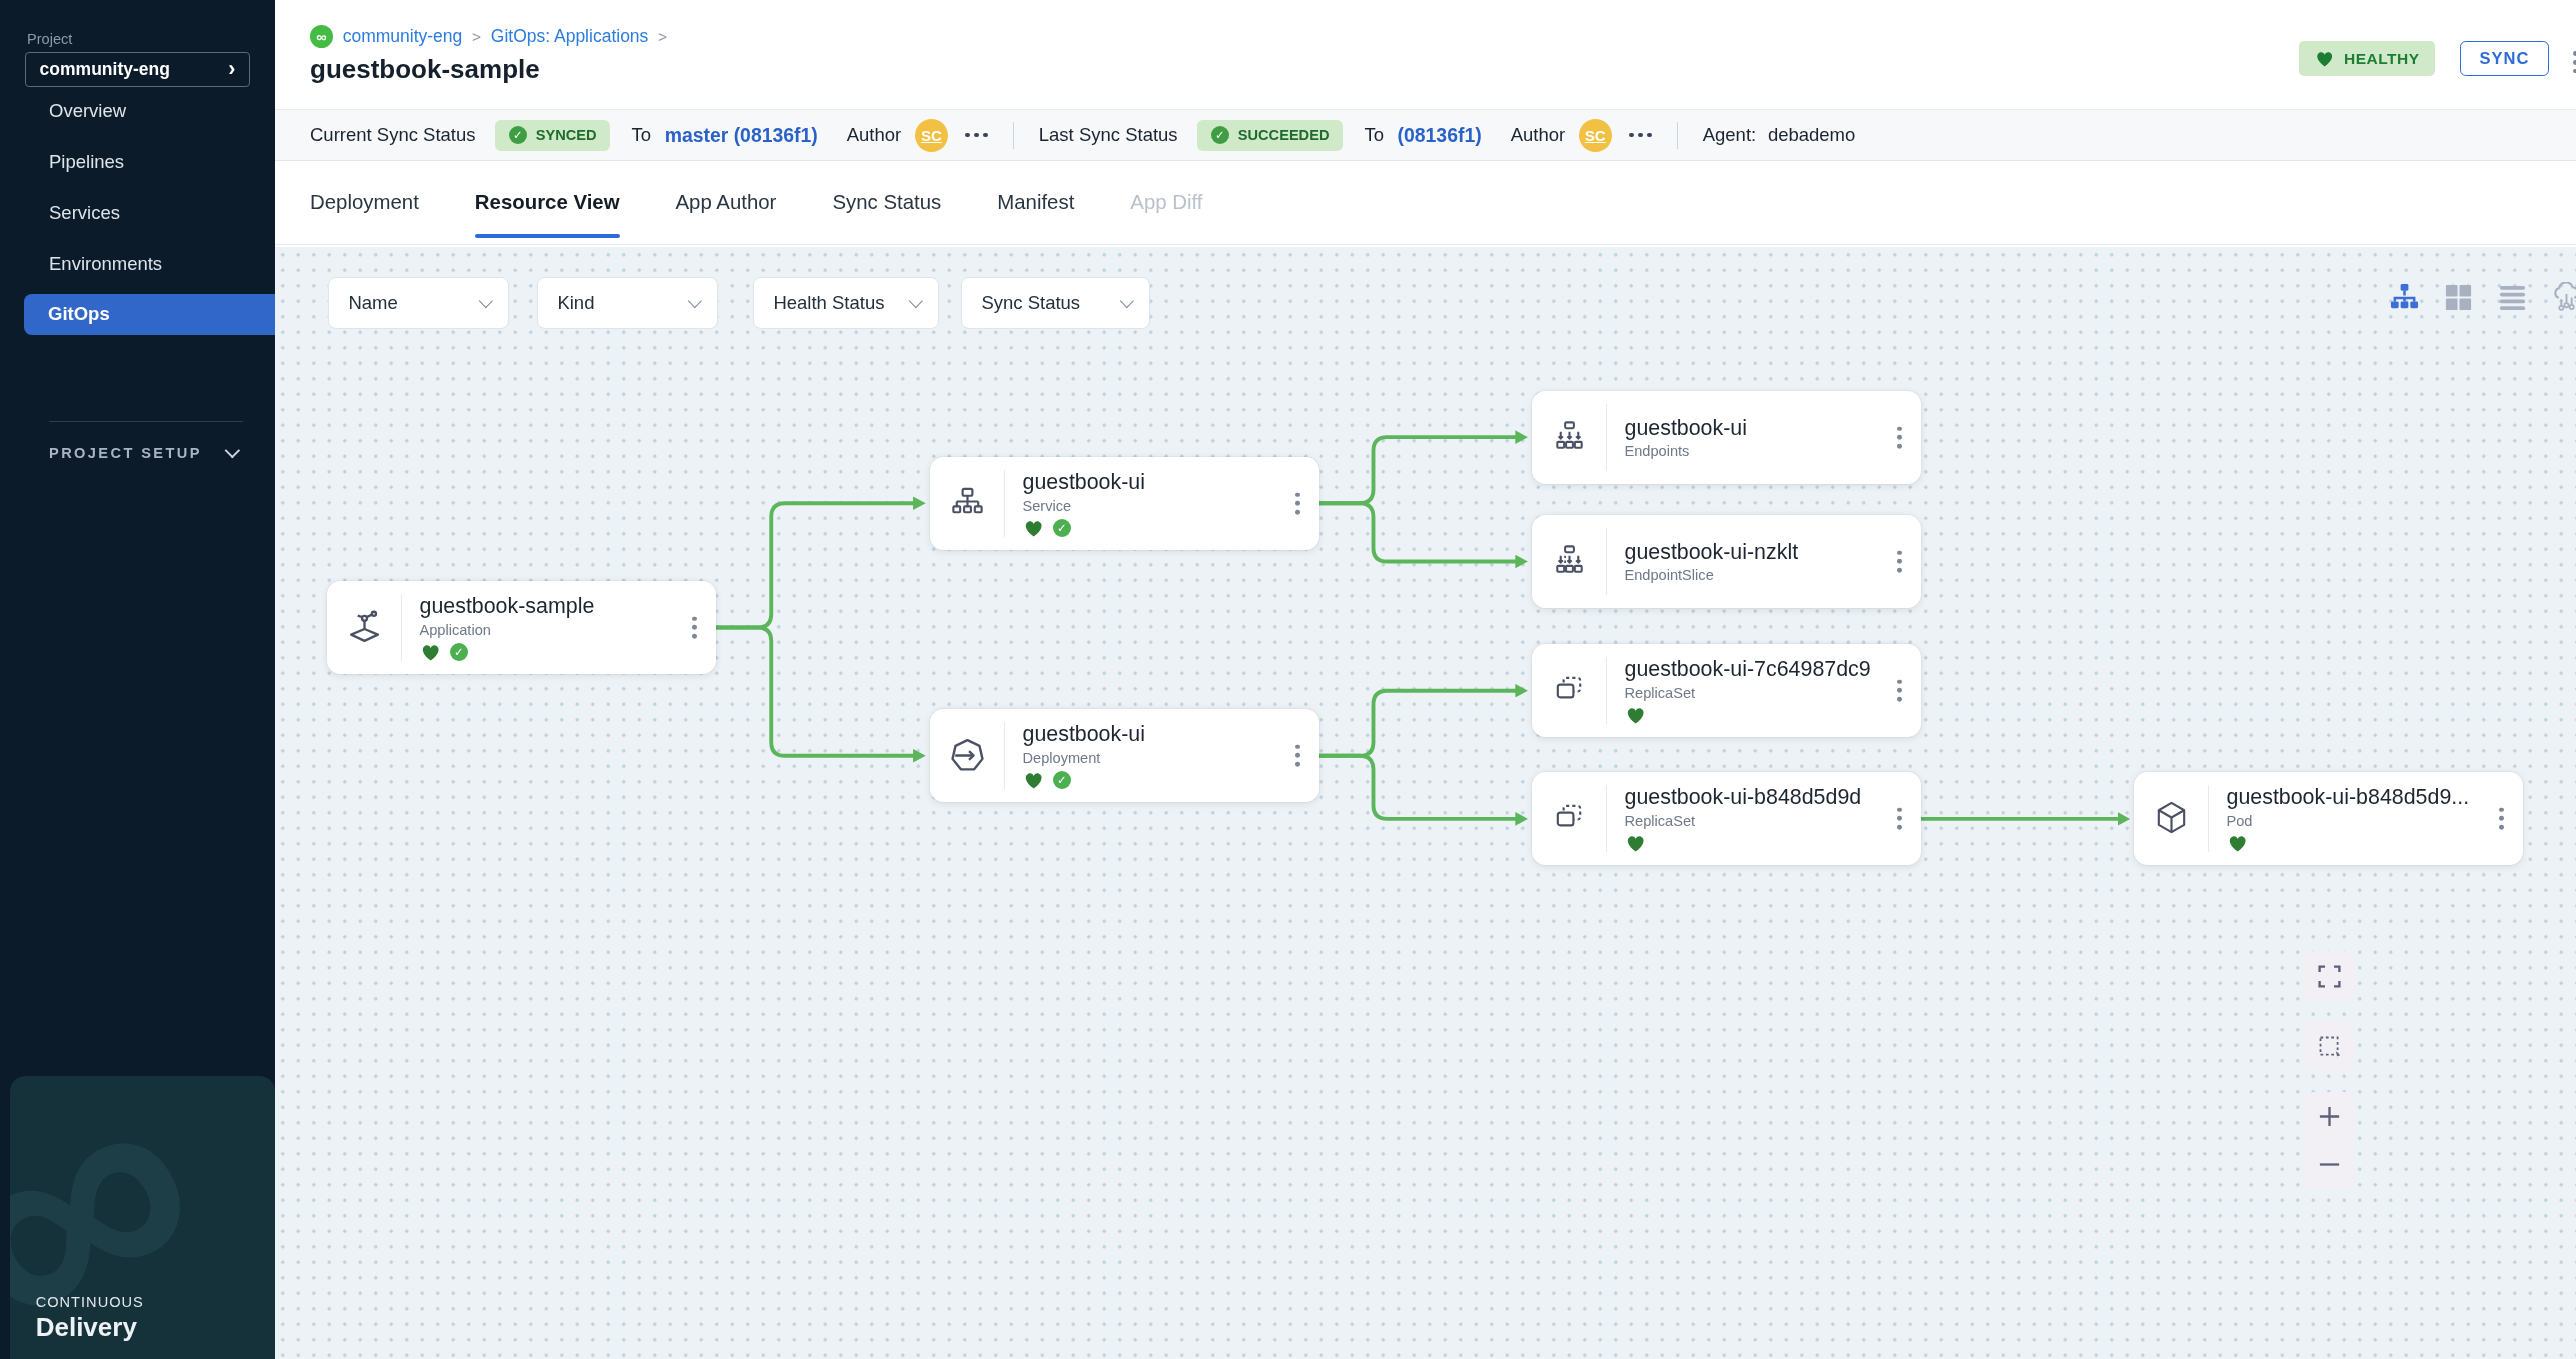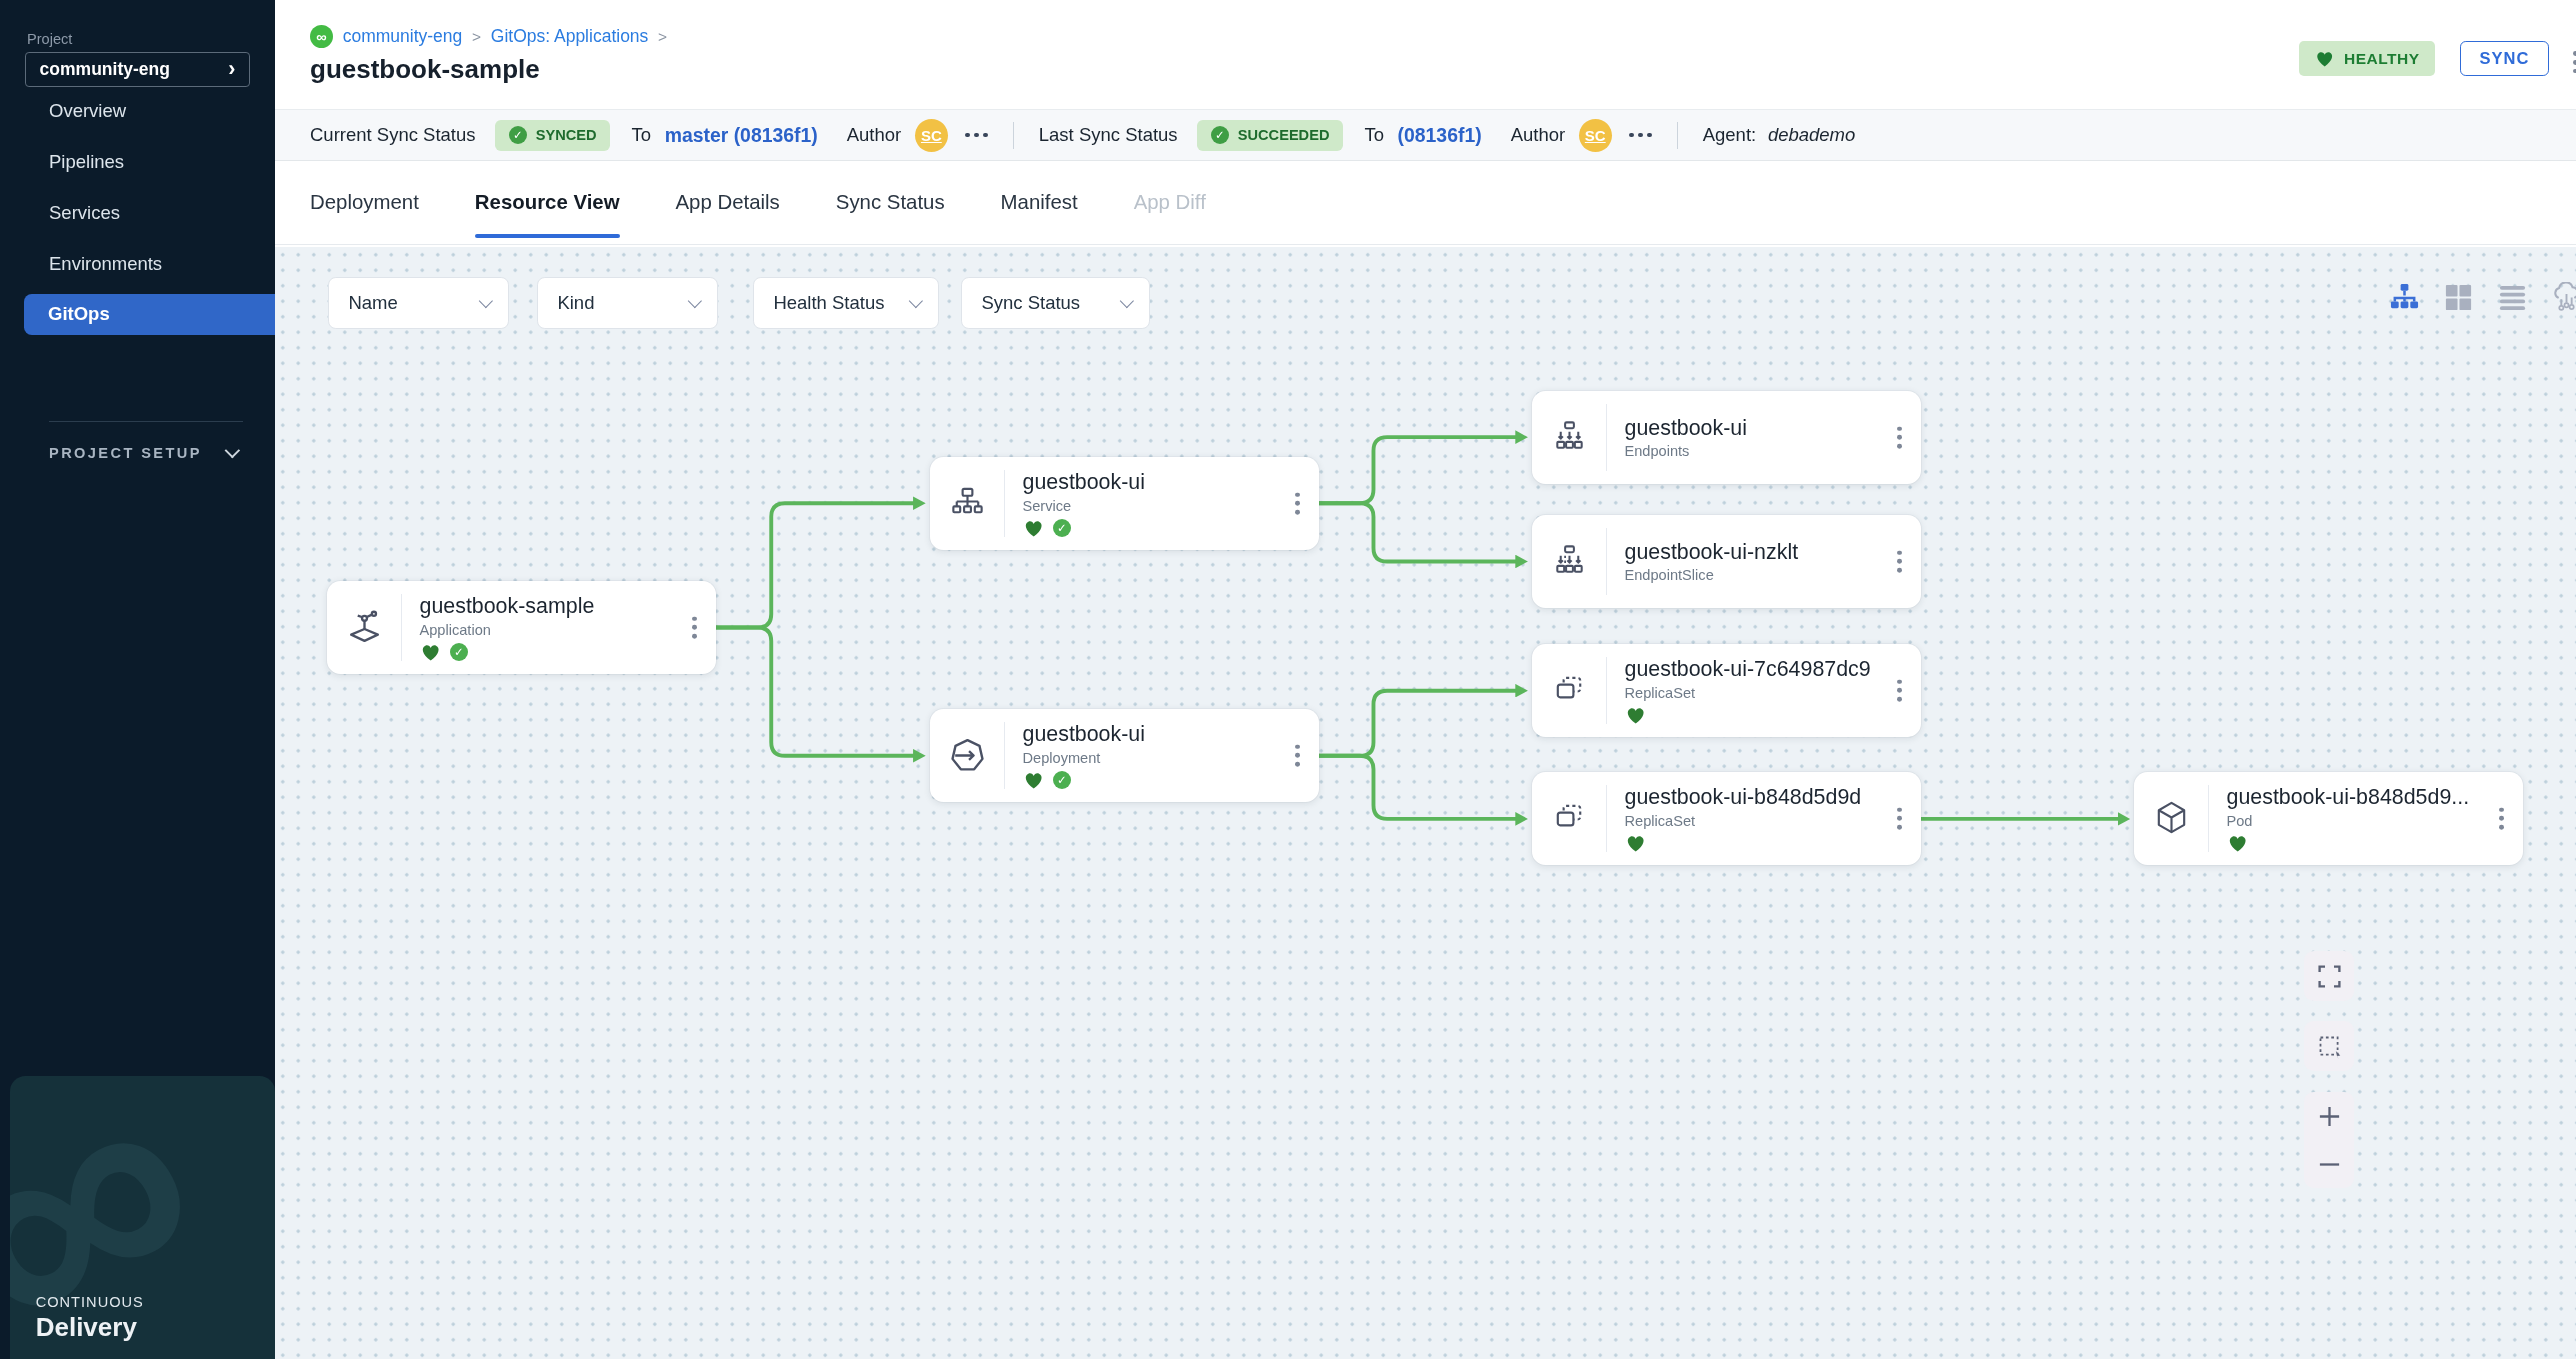--- a/index.html
+++ b/index.html
@@ -66,21 +66,21 @@
     display:flex; align-items:center; justify-content:center; font-size:11.7px; font-weight:700; }
   .sb-to { margin-left:21.4px; }
   .sb-target { margin-left:13.6px; color:#2b62c9; font-weight:700; font-size:19.4px; cursor:pointer; }
   .sb-author { margin-left:29px; }
   .avatar { margin-left:13.6px; width:33px; height:33px; border-radius:50%; background:#f2c144;
     color:#fff; font-size:15px; font-weight:700; display:flex; align-items:center; justify-content:center;text-decoration:underline; }
   .kebab-h { margin-left:17.5px; display:flex; gap:3.9px; cursor:pointer; }
   .kebab-h i { width:4.9px; height:4.9px; border-radius:50%; background:#39465a; }
   .sb-divider { margin-left:25px; width:1px; height:27px; background:#ccd4dc; }
   .sb-divider + .sb-label { margin-left:25px; }
-  .agent-value { margin-left:11.7px; font-weight:400;font-style:italic; }
+  .agent-value { margin-left:11.7px; font-weight:400; }
 
   
   .tabs { position:relative; width:100%; height:84px; background:#fff; border-bottom:1px solid #e6eaee;
     display:flex; align-items:center; padding-left:35px; gap:56px; }
   .tab { position:relative; font-size:20.4px; color:#2a3542; font-weight:500; cursor:pointer;
     height:100%; display:flex; align-items:center; }
   .tab.active { font-weight:700; color:#141c26; }
   .tab.active::after { content:""; position:absolute; left:0; right:0; bottom:5.8px; height:3.9px;
     background:#2f6bd8; border-radius:2.9px; }
   .tab.disabled { color:#b9c1ca; cursor:default; }
@@ -234,21 +234,21 @@
           <i></i>
         </span>
       <span class="sb-divider"></span>
       <span class="sb-label">Agent:</span>
       <span class="agent-value">debademo</span>
     </div>
 
     <div class="tabs">
       <div class="tab">Deployment</div>
       <div class="tab active">Resource View</div>
-      <div class="tab">App Details</div>
+      <div class="tab">App Author</div>
       <div class="tab">Sync Status</div>
       <div class="tab">Manifest</div>
       <div class="tab disabled">App Diff</div>
     </div>
 
     <div class="canvas">
 
       <div class="filter-box" style="left:53px; width:181px;">
         <span>Name</span>
           <span class="f-chev"></span>

